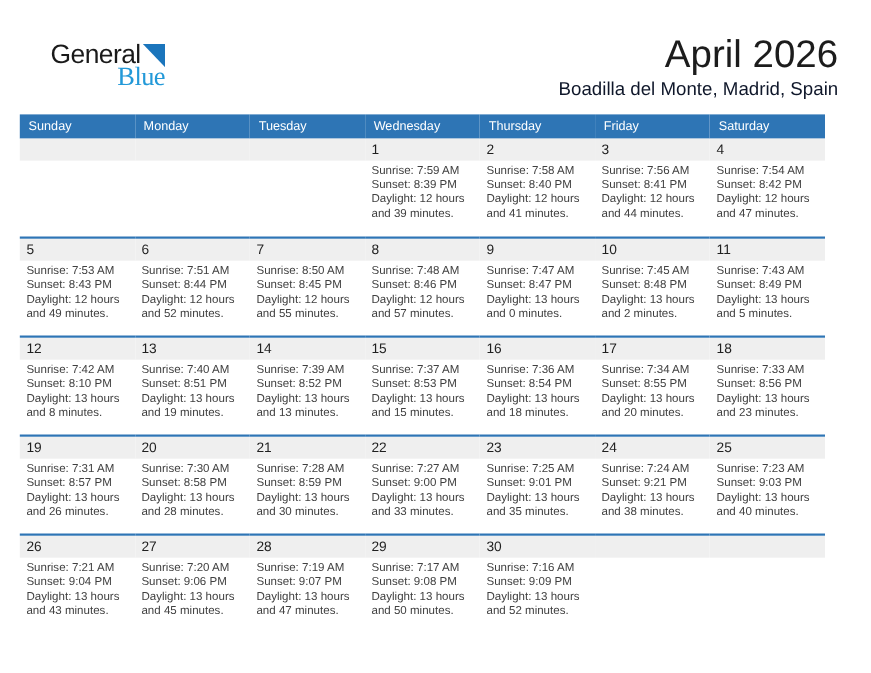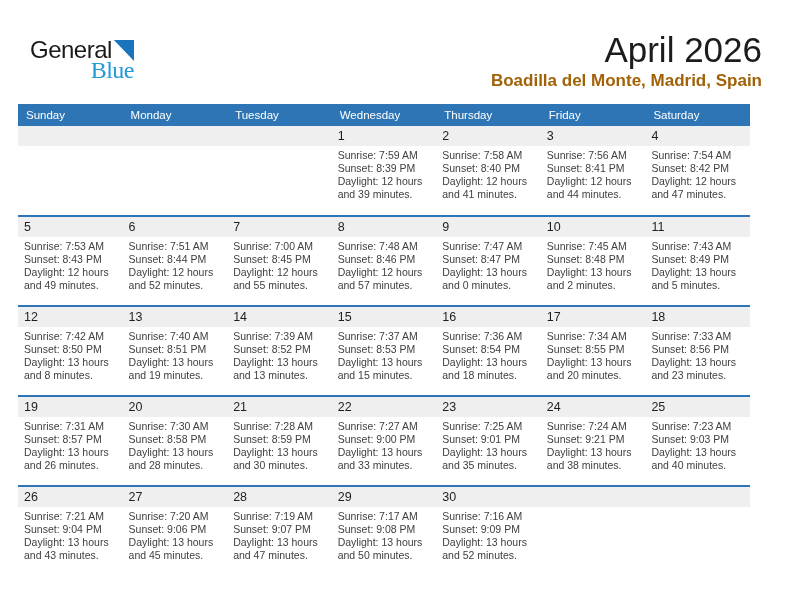--- a/index.html
+++ b/index.html
@@ -17,21 +17,21 @@
     --logo-triangle: #1B75BC;
     --logo-blue-text: #2399D8;
   }
   .page-header {
     position: relative;
     margin: 0 30px;
     height: 104px;
   }
   .logo {
     position: absolute;
-    left: 0;
+    left: 16px;
     top: 38px;
     width: 104px;
   }
   .logo-row1 {
     display: flex;
     align-items: flex-start;
   }
   .logo-general {
     font-size: 24px;
     line-height: 24px;
@@ -66,22 +66,22 @@
   }
   .cal-title {
     font-size: 35px;
     line-height: 32px;
     font-weight: 400;
     color: #1c1c1c;
   }
   .cal-subtitle {
     font-size: 17px;
     line-height: 20px;
-    font-weight: 700;
-    color: #a16207;
+    font-weight: 400;
+    color: #0f172a;
     margin-top: 5px;
   }
   table.calendar {
     width: 732px;
     margin-left: 18px;
     border-collapse: collapse;
     table-layout: fixed;
   }
   thead th {
     background: var(--header-blue);
@@ -206,21 +206,21 @@
           <div class="day-band">6</div>
           <div class="cell-body">
             <div>Sunrise: 7:51 AM</div>
             <div>Sunset: 8:44 PM</div>
             <div>Daylight: 12 hours and 52 minutes.</div>
           </div>
         </td>
         <td>
           <div class="day-band">7</div>
           <div class="cell-body">
-            <div>Sunrise: 7:00 AM</div>
+            <div>Sunrise: 8:50 AM</div>
             <div>Sunset: 8:45 PM</div>
             <div>Daylight: 12 hours and 55 minutes.</div>
           </div>
         </td>
         <td>
           <div class="day-band">8</div>
           <div class="cell-body">
             <div>Sunrise: 7:48 AM</div>
             <div>Sunset: 8:46 PM</div>
             <div>Daylight: 12 hours and 57 minutes.</div>
@@ -249,21 +249,21 @@
             <div>Sunset: 8:49 PM</div>
             <div>Daylight: 13 hours and 5 minutes.</div>
           </div>
         </td>
       </tr>
       <tr class="week">
         <td>
           <div class="day-band">12</div>
           <div class="cell-body">
             <div>Sunrise: 7:42 AM</div>
-            <div>Sunset: 8:50 PM</div>
+            <div>Sunset: 8:10 PM</div>
             <div>Daylight: 13 hours and 8 minutes.</div>
           </div>
         </td>
         <td>
           <div class="day-band">13</div>
           <div class="cell-body">
             <div>Sunrise: 7:40 AM</div>
             <div>Sunset: 8:51 PM</div>
             <div>Daylight: 13 hours and 19 minutes.</div>
           </div>

